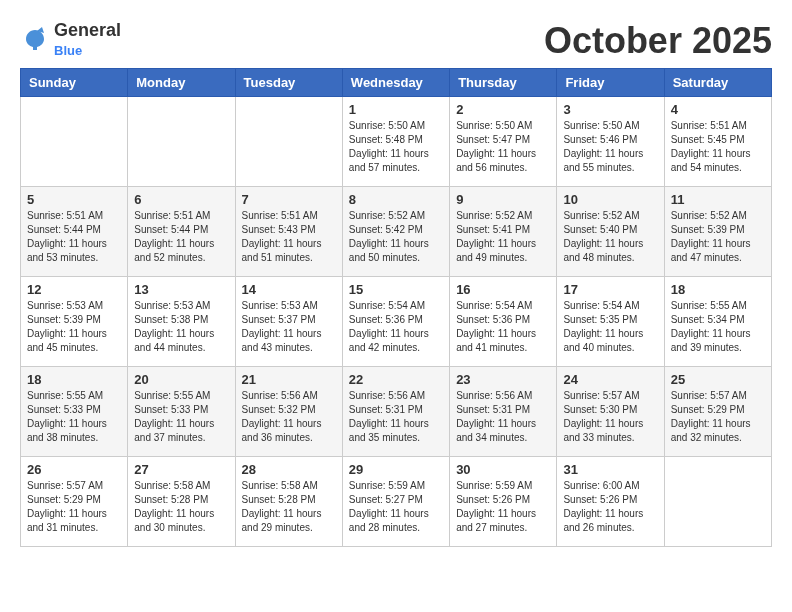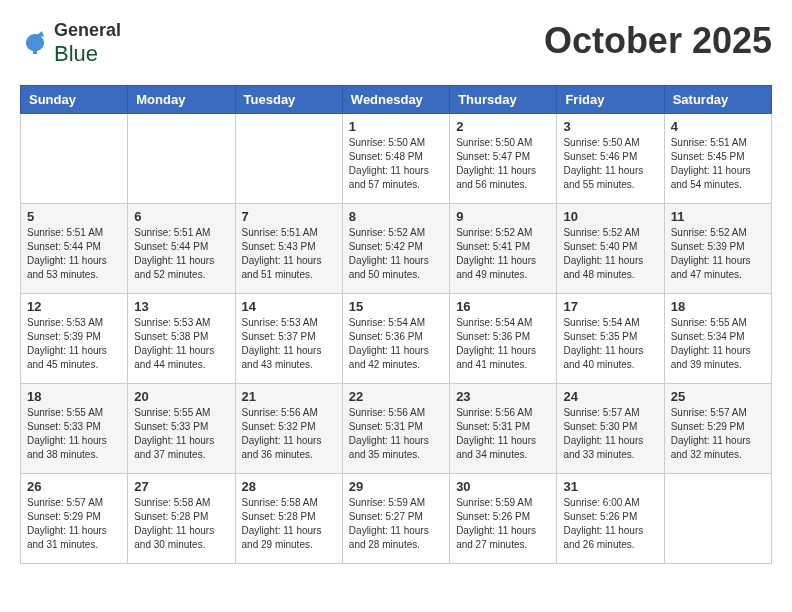--- a/index.html
+++ b/index.html
@@ -7,36 +7,36 @@
       font-family: Arial, sans-serif;
       background: #fff;
       width: 792px;
       min-height: 612px;
       padding: 20px;
     }
     .header-area {
       display: flex;
       justify-content: space-between;
       align-items: flex-start;
-      margin-bottom: 18px;
+      margin-bottom: 6px;
     }
     .logo {
       display: flex;
       align-items: center;
       gap: 4px;
     }
     .logo-text-general {
       font-size: 18px;
       font-weight: bold;
       color: #333;
     }
     .logo-text-blue {
-      font-size: 22px;
-      font-weight: normal;
-      color: #14532d;
+      font-size: 13px;
+      font-weight: bold;
+      color: #3b82f6;
     }
     .logo-icon {
       width: 30px;
       height: 30px;
     }
     .title-area {
       text-align: right;
     }
     .month-title {
       font-size: 36px;

